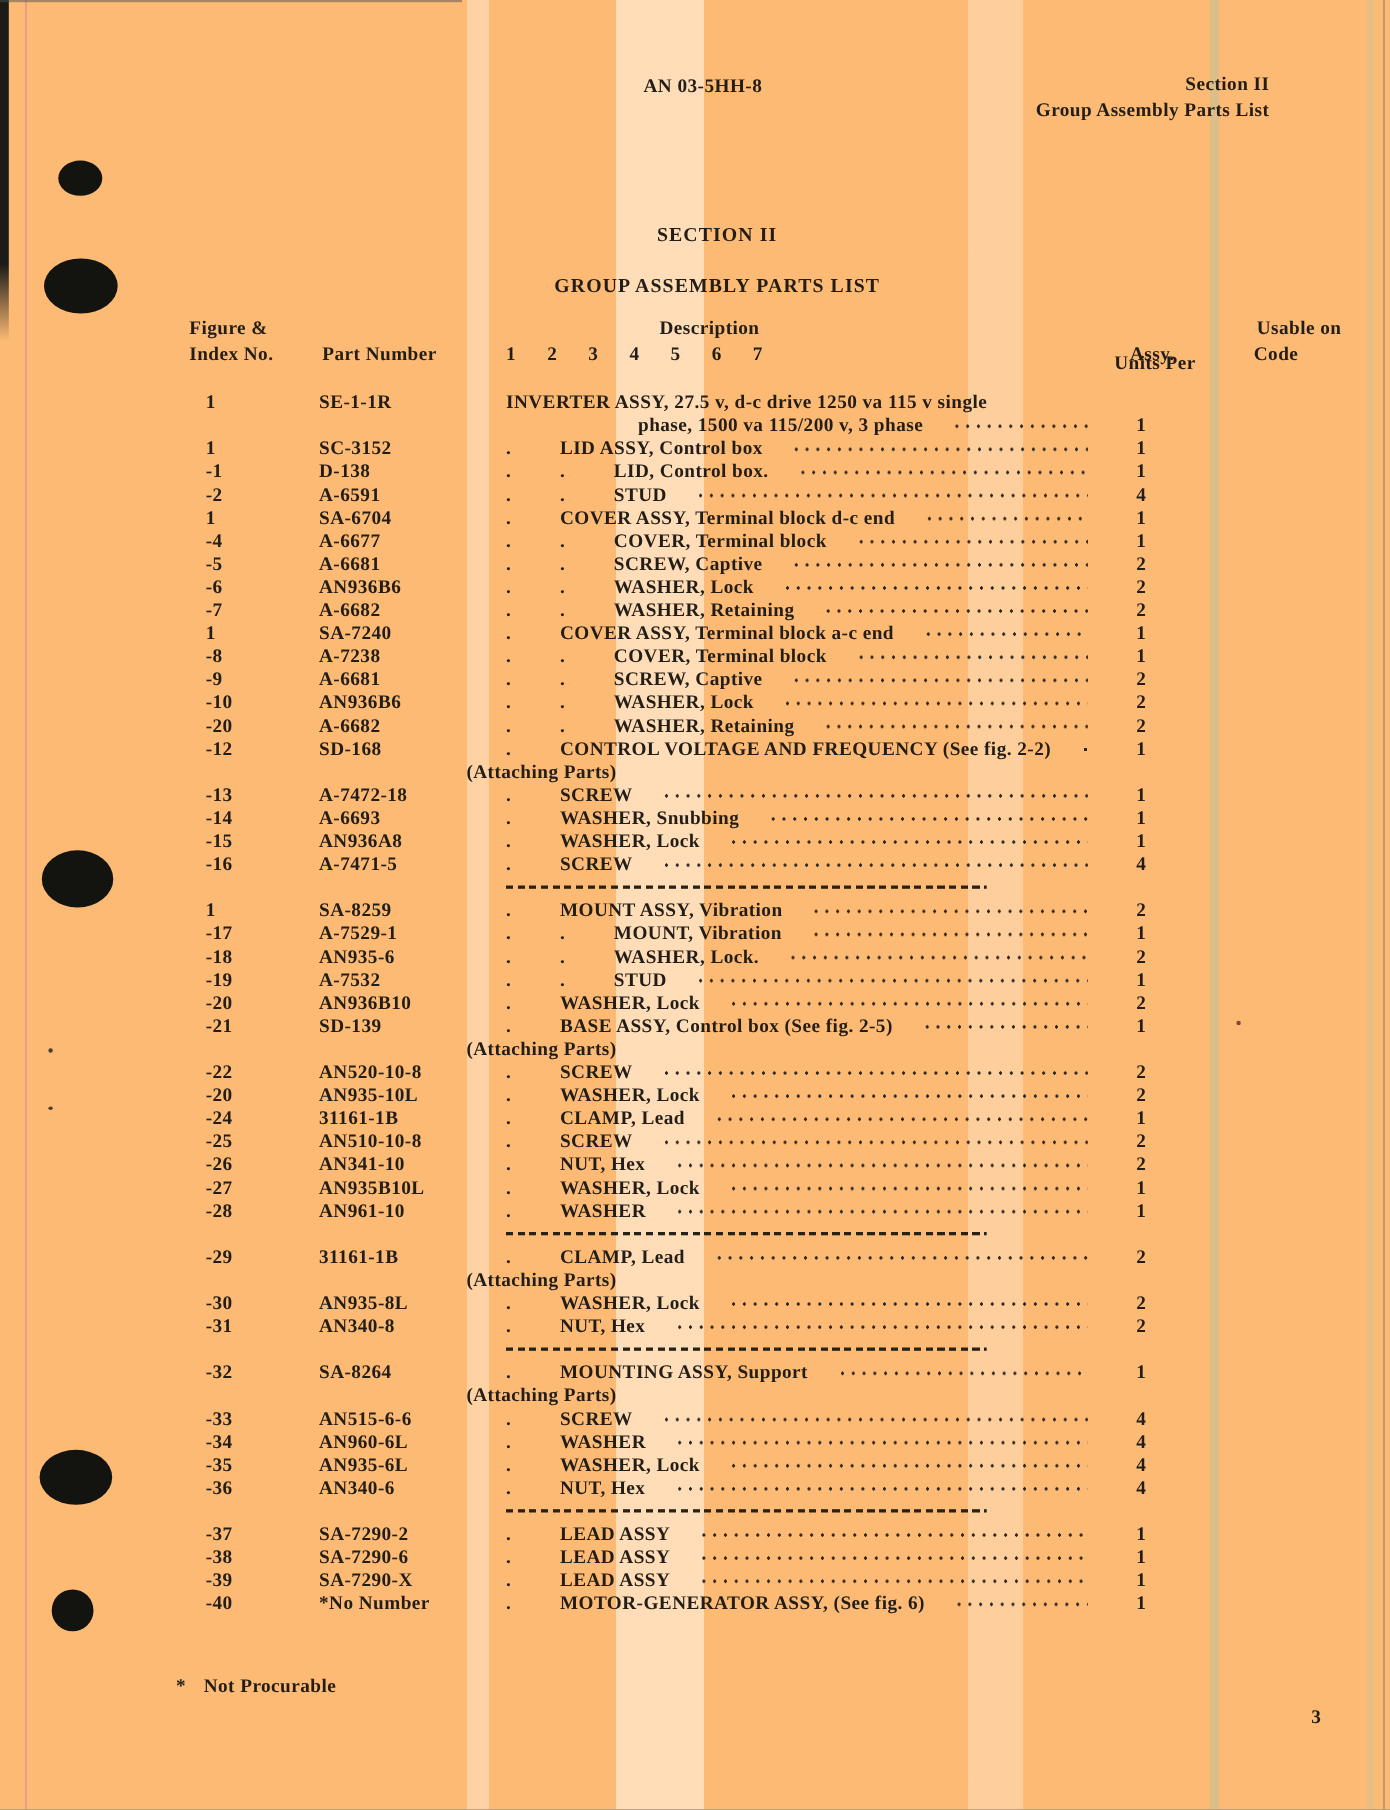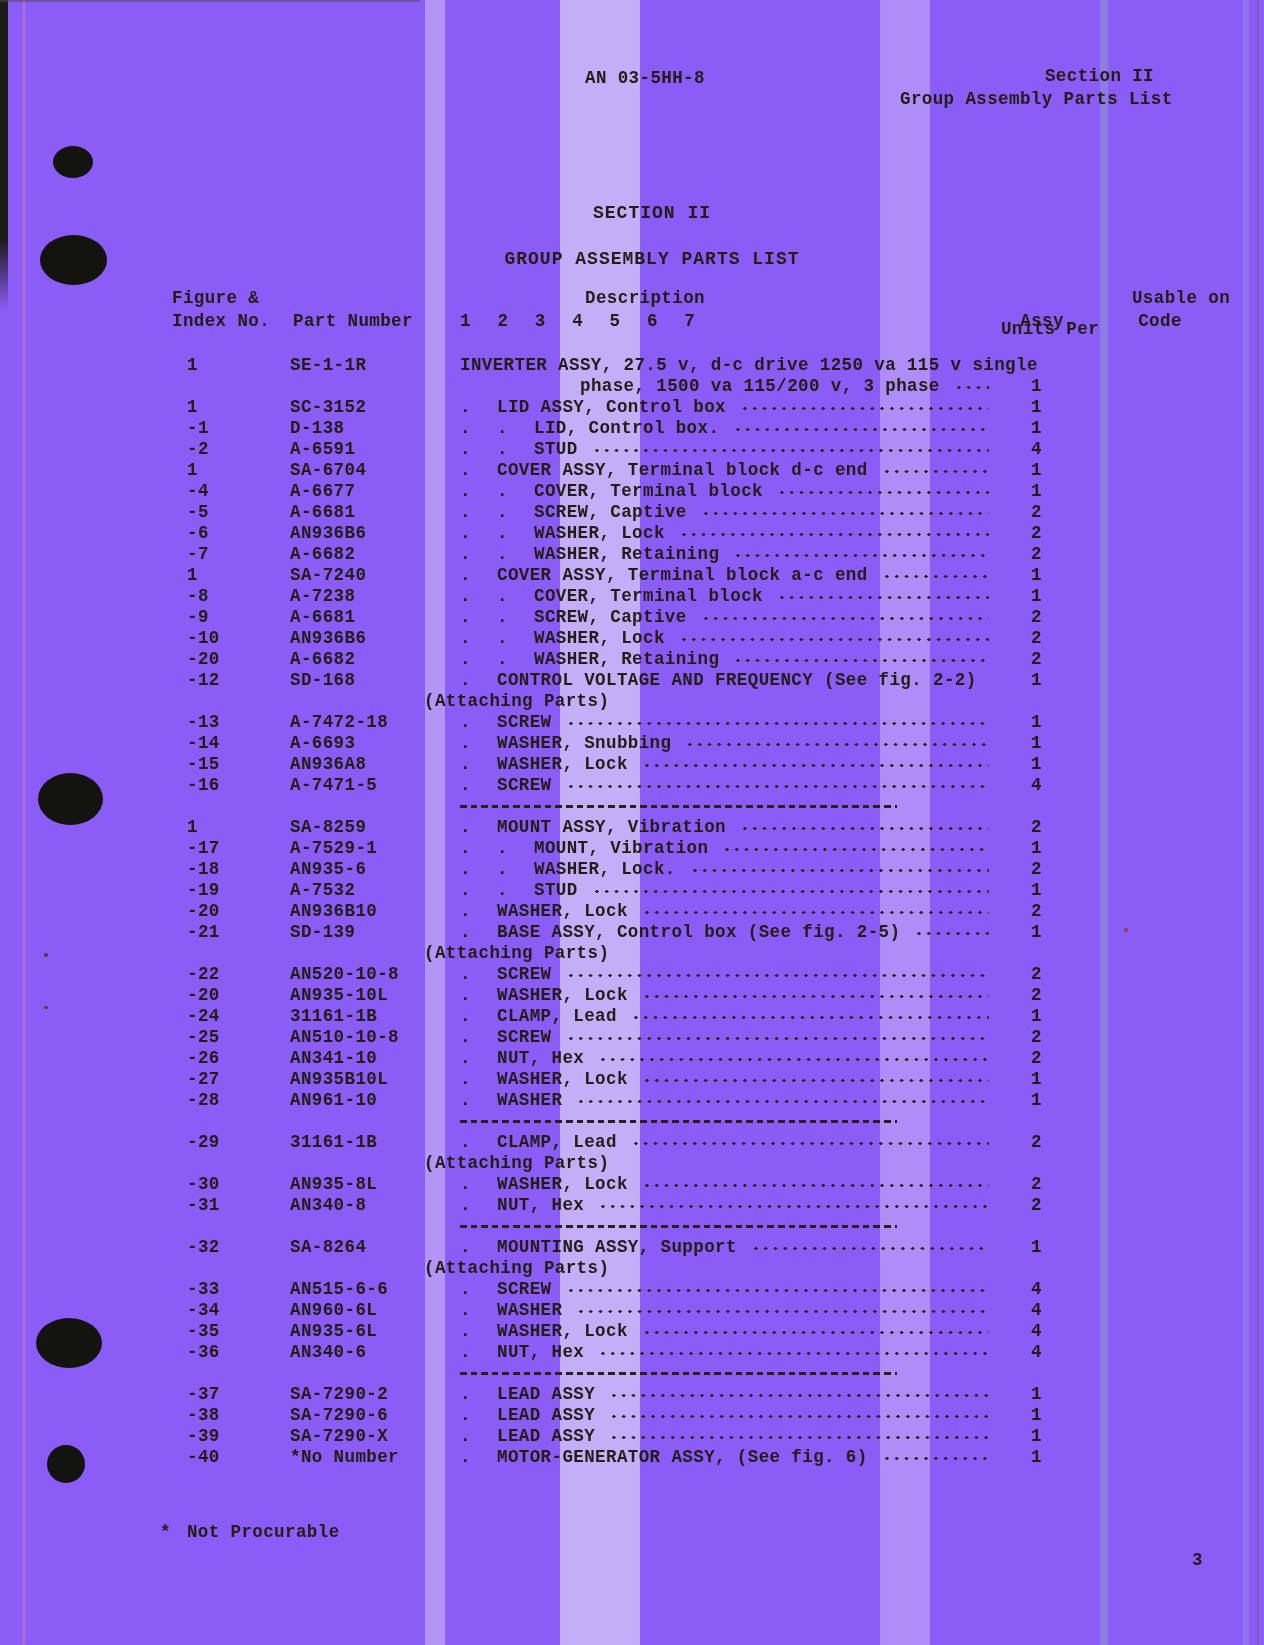--- a/index.html
+++ b/index.html
@@ -1,19 +1,19 @@
 <!DOCTYPE html>
 <html><head>
 <meta charset="utf-8">
 <style>
   html,body{margin:0;padding:0;background:#8a8a85;}
   #page{
     position:relative; width:1264px; height:1645px; margin:0 auto;
-    background:#8b5cf6; overflow:hidden;
-    font-family:Liberation Mono, monospace;
+    background:#fdba74; overflow:hidden;
+    font-family:Liberation Serif, serif;
     color:#221e17; font-weight:bold; letter-spacing:.4px;
   }
   
   #page::before{
     content:""; position:absolute; inset:0; pointer-events:none;
     background:
       linear-gradient(90deg, transparent 0 23px, rgba(216,130,160,.55) 23px 25px, transparent 25px),
       linear-gradient(90deg, transparent 0 1100px, rgba(140,200,185,.30) 1100px 1108px, transparent 1108px),
       linear-gradient(90deg, transparent 0 1243px, rgba(150,205,190,.22) 1243px 1249px, transparent 1249px),
       linear-gradient(90deg, transparent 0 1257px, rgba(90,90,80,.35) 1257px 1259px, transparent 1259px),
@@ -32,21 +32,21 @@
   .right{text-align:right;}
 
   .hdr{font-size:17.5px;}
   .title{font-size:18px; letter-spacing:1px;}
 
   
   #rows{position:absolute; left:160px; top:355px; width:1004px; font-size:17.5px;}
   .row{display:flex; height:21px; line-height:21px; align-items:stretch;}
   .c-idx{width:130px; padding-left:27px; box-sizing:border-box; flex:none;}
   .c-part{width:170px; flex:none;}
-  .c-desc{flex:1 1 auto; display:flex; min-width:0;}
+  .c-desc{flex:1 1 auto; display:flex; min-width:0;gap:12px;}
   .c-units{width:55px; flex:none; text-align:right; padding-right:12px; box-sizing:border-box;}
   .c-usable{width:110px; flex:none;}
   .ind{display:inline-block; width:37px; flex:none;}
   .dtxt{flex:none; white-space:nowrap;}
   .leader{flex:1 1 auto; margin:0 10px 0 14px; min-width:0;
     background-image:radial-gradient(circle, #2b2620 1.5px, rgba(0,0,0,0) 1.6px);
     background-size:9.8px 21px; background-position:0 1px; background-repeat:repeat-x;}
   .leader.off{background:none;}
   .cont-indent{margin-left:120px;}
   .attach-label{margin-left:-36px;}

